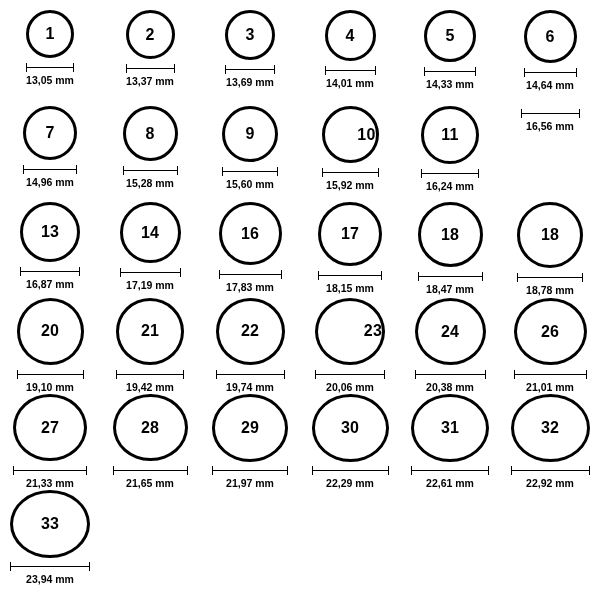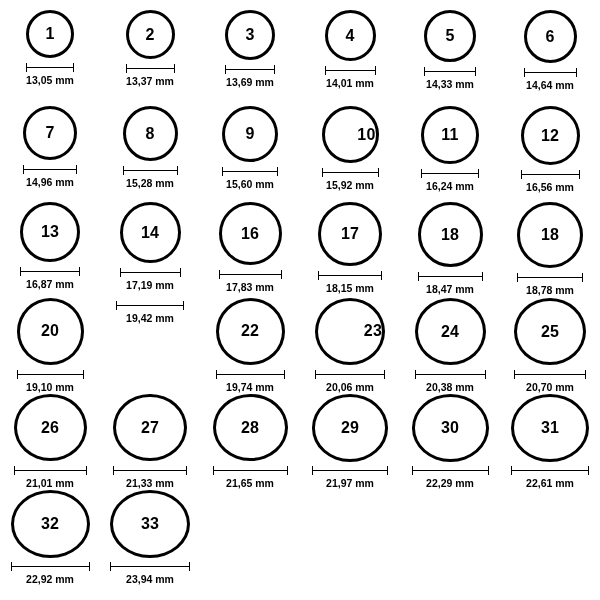--- a/index.html
+++ b/index.html
@@ -216,23 +216,20 @@
         </div>
         <div class="measure">
           <div class="bar" style="width: 58px;">
             <div class="tick left"></div>
             <div class="tick right"></div>
           </div>
         </div>
         <div class="mm">16,24 mm</div>
       </div>
       <div class="cell">
-        <div class="ring" style="width: 59px; height: 59px;">
-          <span class="ring-label">12</span>
-        </div>
         <div class="measure">
           <div class="bar" style="width: 59px;">
             <div class="tick left"></div>
             <div class="tick right"></div>
           </div>
         </div>
         <div class="mm">16,56 mm</div>
       </div>
       <div class="cell">
         <div class="ring" style="width: 60px; height: 60px;">
@@ -312,20 +309,23 @@
         </div>
         <div class="measure">
           <div class="bar" style="width: 67px;">
             <div class="tick left"></div>
             <div class="tick right"></div>
           </div>
         </div>
         <div class="mm">19,10 mm</div>
       </div>
       <div class="cell">
+        <div class="ring" style="width: 68px; height: 68px;">
+          <span class="ring-label">21</span>
+        </div>
         <div class="measure">
           <div class="bar" style="width: 68px;">
             <div class="tick left"></div>
             <div class="tick right"></div>
           </div>
         </div>
         <div class="mm">19,42 mm</div>
       </div>
       <div class="cell">
         <div class="ring" style="width: 69px; height: 69px;">
@@ -355,32 +355,20 @@
         <div class="ring" style="width: 71px; height: 71px;">
           <span class="ring-label">24</span>
         </div>
         <div class="measure">
           <div class="bar" style="width: 71px;">
             <div class="tick left"></div>
             <div class="tick right"></div>
           </div>
         </div>
         <div class="mm">20,38 mm</div>
-      </div>
-      <div class="cell">
-        <div class="ring" style="width: 72px; height: 72px;">
-          <span class="ring-label">25</span>
-        </div>
-        <div class="measure">
-          <div class="bar" style="width: 72px;">
-            <div class="tick left"></div>
-            <div class="tick right"></div>
-          </div>
-        </div>
-        <div class="mm">20,70 mm</div>
       </div>
       <div class="cell">
         <div class="ring" style="width: 73px; height: 73px;">
           <span class="ring-label">26</span>
         </div>
         <div class="measure">
           <div class="bar" style="width: 73px;">
             <div class="tick left"></div>
             <div class="tick right"></div>
           </div>

